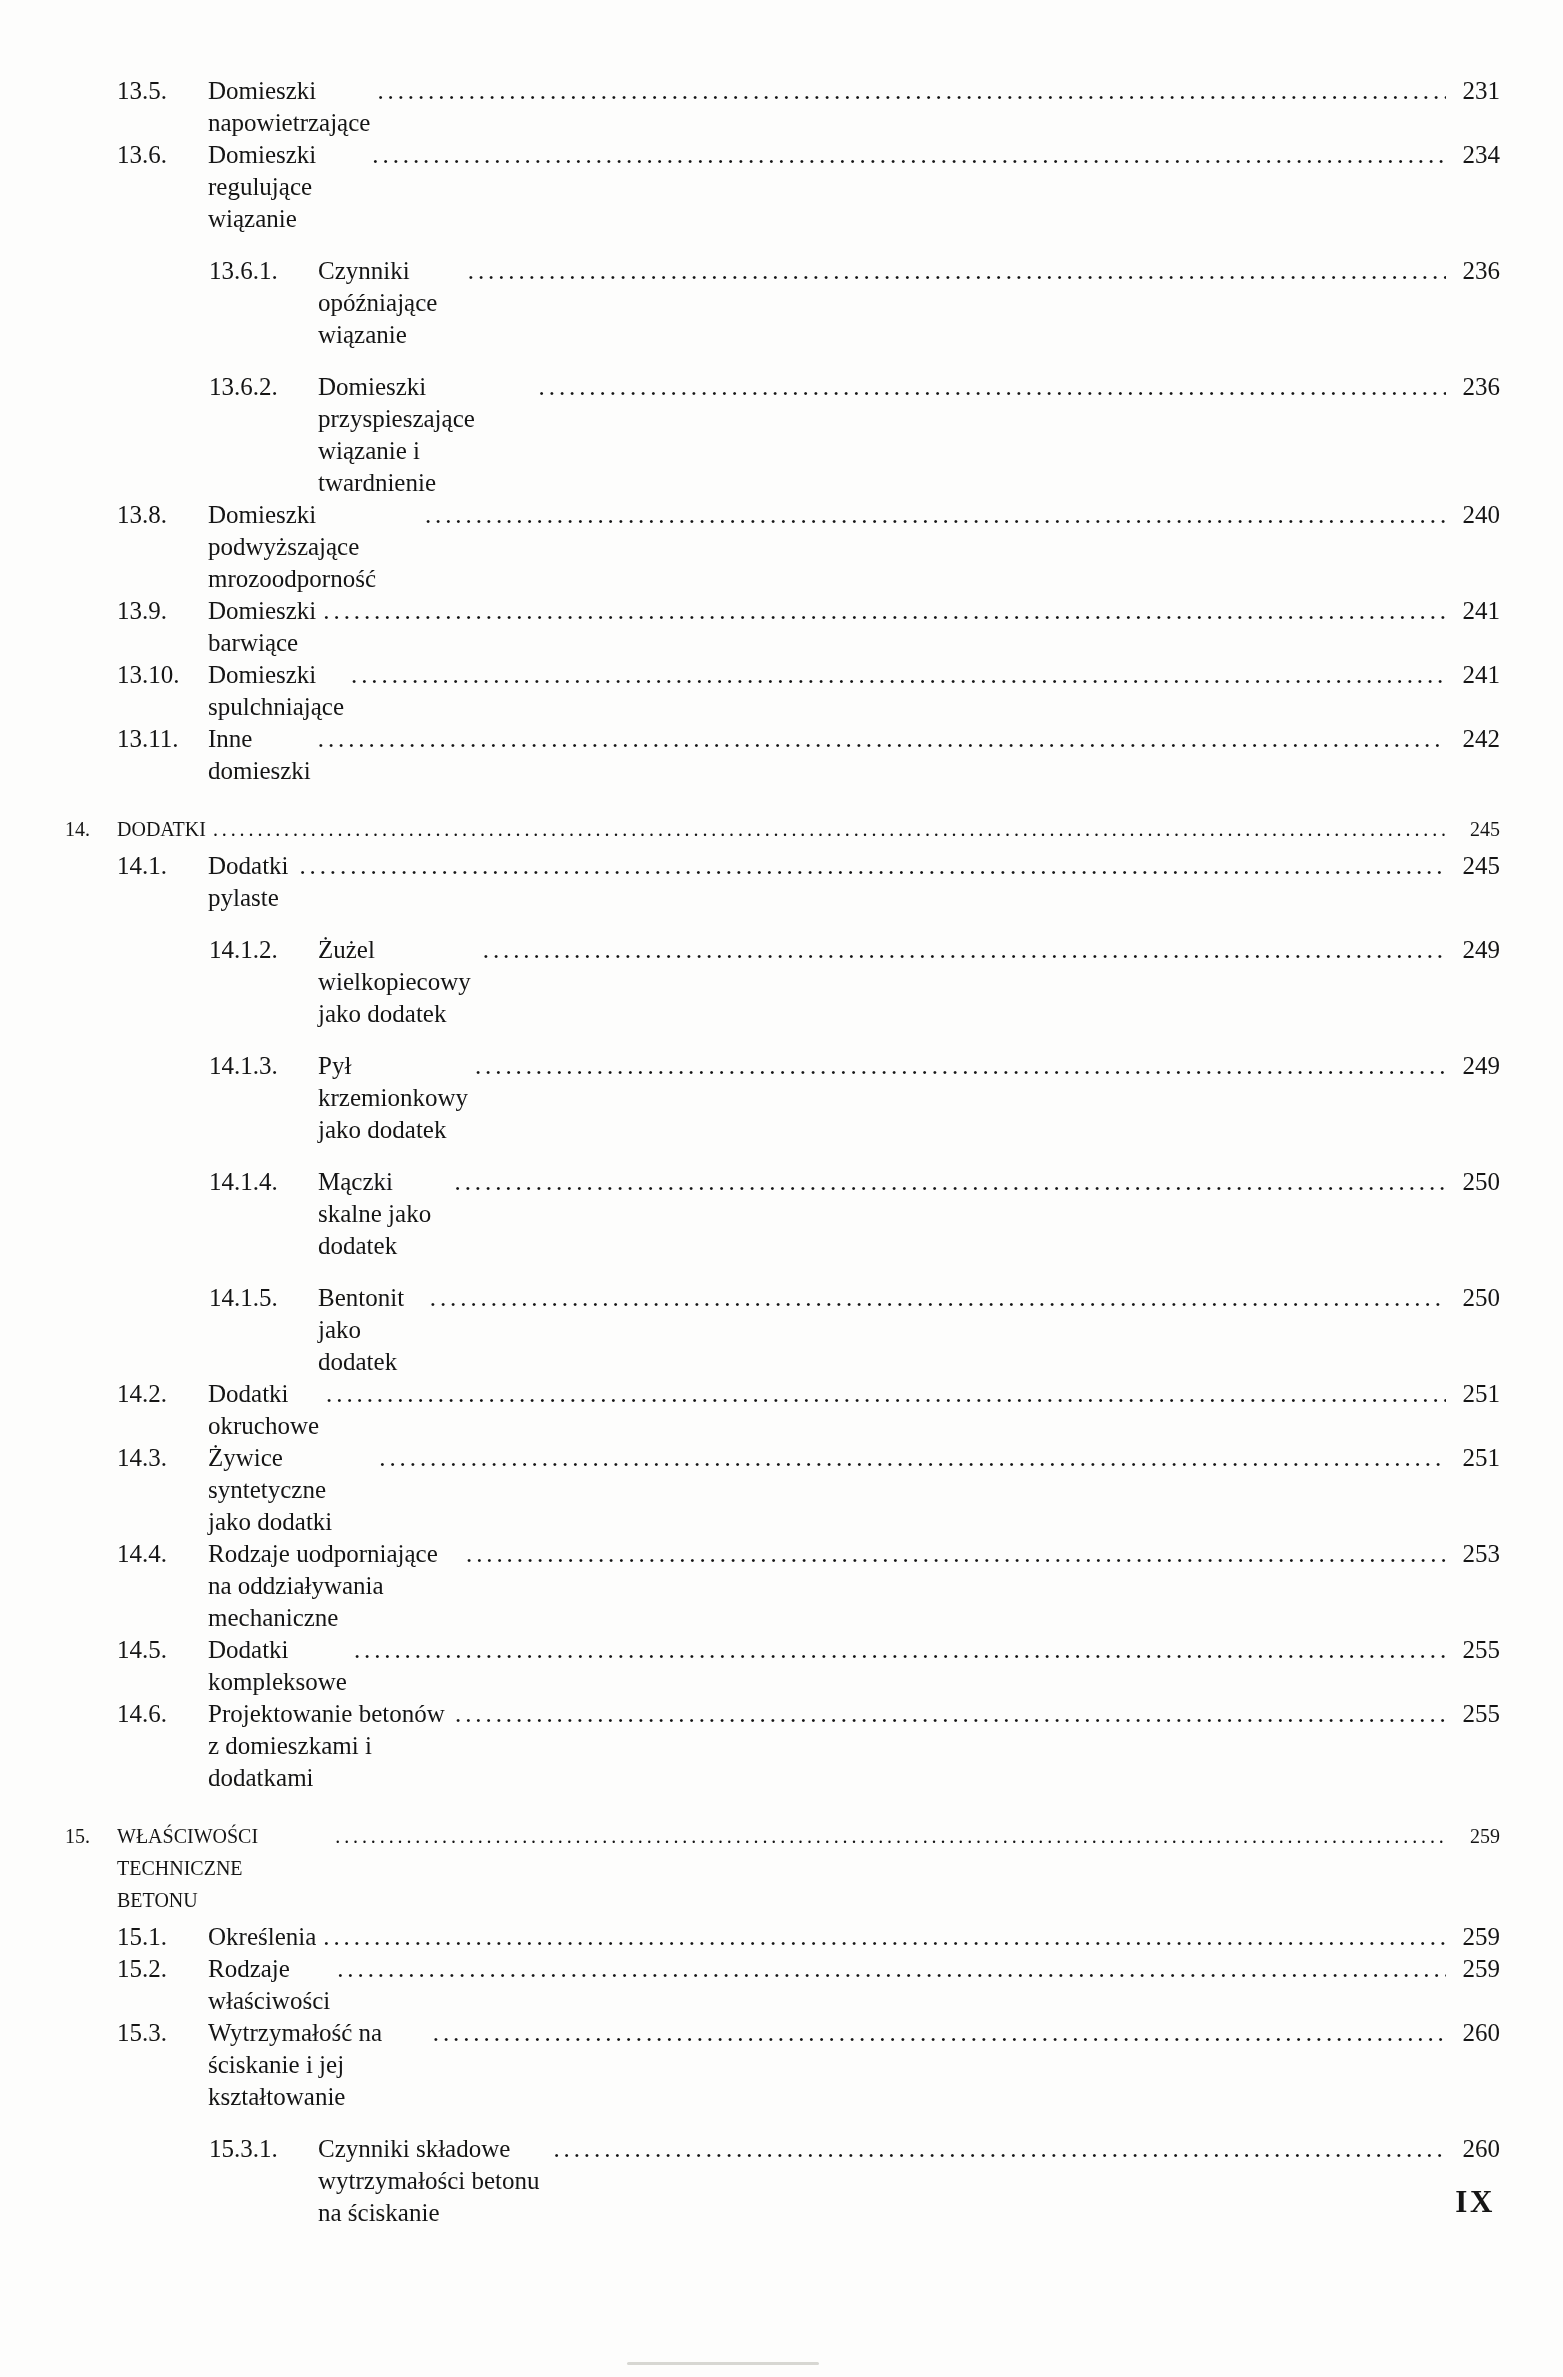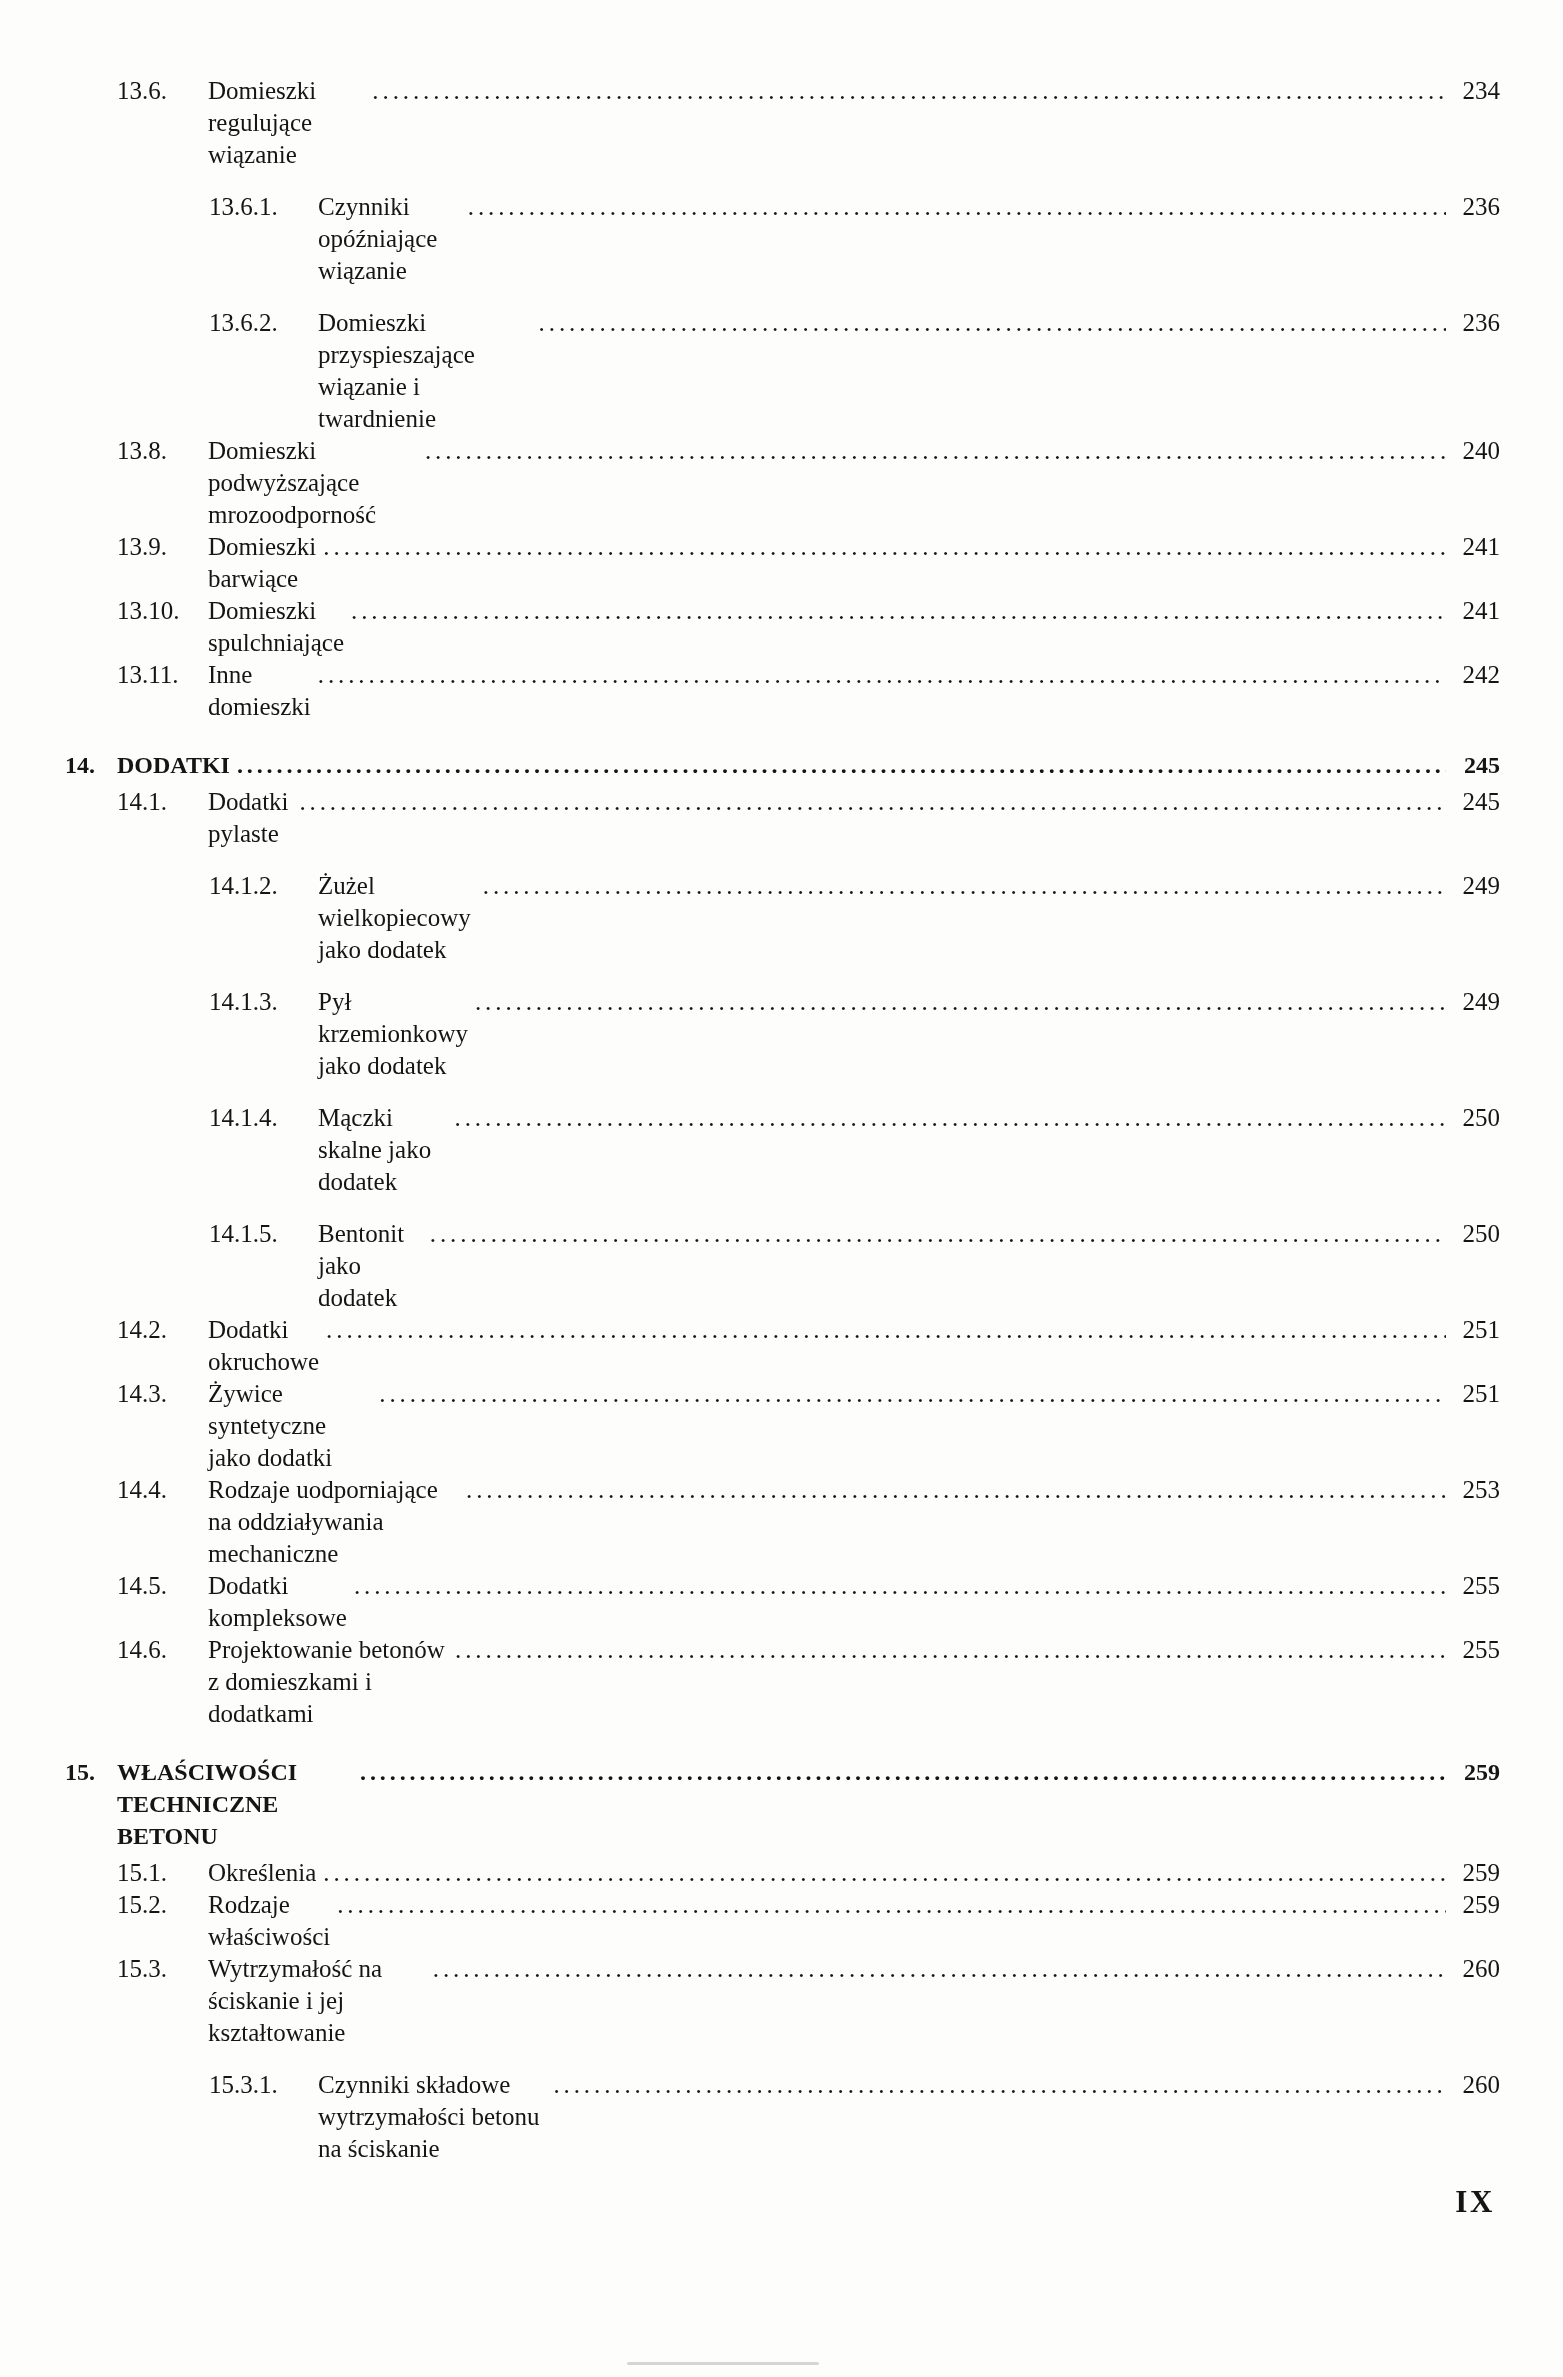--- a/index.html
+++ b/index.html
@@ -48,22 +48,21 @@
     letter-spacing: 3.9px;
   }
   .row .pg {
     flex: 0 0 auto;
     min-width: 45px;
     text-align: right;
   }
   
   .lvl1 {
     margin-top: 26px;
-    font-size: 24px;
-    font-weight: bold;
+    font-size: 20px;
   }
   .lvl1 .num { width: 52px; }
   .lvl1 + .lvl2 { margin-top: 5.2px; }
   
   .lvl2 { padding-left: 52px; }
   .lvl2 .num { width: 91px; }
   
   .lvl3 { padding-left: 144px; margin-top: 20px; }
   .lvl3 .num { width: 109px; }
   .footer-pg {
@@ -84,20 +83,26 @@
     background: #d7d7d2;
     border-radius: 1.7px;
   }
 </style>
 </head>
 <body>
 
 <div class="sheet">
   <main class="toc">
       <div class="row lvl2">
+        <span class="num">13.5.</span>
+        <span class="title">Domieszki napowietrzające</span>
+        <span class="dots"></span>
+        <span class="pg">231</span>
+      </div>
+      <div class="row lvl2">
         <span class="num">13.6.</span>
         <span class="title">Domieszki regulujące wiązanie</span>
         <span class="dots"></span>
         <span class="pg">234</span>
       </div>
       <div class="row lvl3">
         <span class="num">13.6.1.</span>
         <span class="title">Czynniki opóźniające wiązanie</span>
         <span class="dots"></span>
         <span class="pg">236</span>

